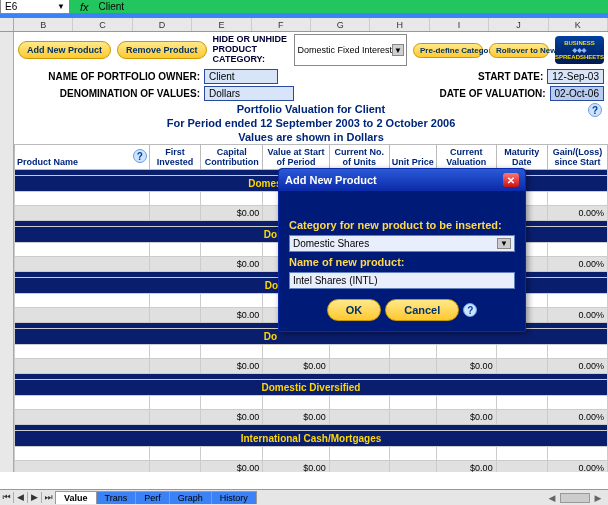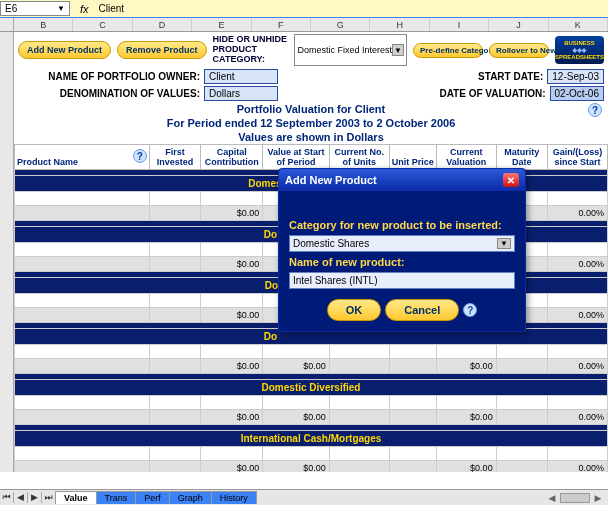--- a/index.html
+++ b/index.html
@@ -1,17 +1,17 @@
 <!DOCTYPE html>
 <html><head>
 <meta charset="utf-8">
 <style>
   * { box-sizing: border-box; margin: 0; padding: 0; font-family: Arial, sans-serif; }
   body { background: #fff; width: 608px; height: 505px; overflow: hidden; position: relative; font-size: 10px; }
-  .formula-bar { height: 18px; border-bottom: 1px solid #3b82f6; display: flex; align-items: center; background: #fef9c3; }
+  .formula-bar { height: 18px; border-bottom: 5px solid #3b82f6; display: flex; align-items: center; background: #22c55e; }
   .cell-ref { width: 70px; border: 1px solid #888; background: #fff; padding: 1px 4px; font-size: 10px; display:flex; justify-content:space-between; align-items:center;}
   .fx { padding: 0 10px; font-style: italic; font-size: 11px; }
   .formula-val { font-size: 10px; }
   .col-headers { height: 14px; display: flex; background: #e8e8e8; border-bottom: 1px solid #999; font-size: 9px; color: #333; }
   .rowh-spacer { width: 14px; border-right: 1px solid #aaa; }
   .col-headers span { flex:1; text-align:center; border-right:1px solid #ccc; line-height:14px; }
   .content { position: relative; height: 440px; overflow: hidden; background: #fff; }
   .row-headers { position:absolute; left:0; top:0; width:14px; height:100%; background:#e8e8e8; border-right:1px solid #aaa; }
   .sheet { margin-left:14px; }
   .toolbar { display:flex; align-items:center; padding:2px 4px; gap:6px; }
@@ -100,21 +100,21 @@
 
     <div class="defrow">
       <span class="lbl" style="width:186px">NAME OF PORTFOLIO OWNER:</span>
       <span class="inp" style="width:74px">Client</span>
       <span style="flex:1"></span>
       <span class="lbl">START DATE:</span>
       <span class="inp">12-Sep-03</span>
     </div>
     <div class="defrow">
       <span class="lbl" style="width:186px">DENOMINATION OF VALUES:</span>
-      <span class="inp" style="width:74px">Dollars</span>
+      <span class="inp" style="width:90px">Dollars</span>
       <span style="flex:1"></span>
       <span class="lbl">DATE OF VALUATION:</span>
       <span class="inp" style="background:#b8ccf0">02-Oct-06</span>
     </div>
 
     <div style="position:relative">
       <div class="title-band">Portfolio Valuation for Client</div>
       <span class="help" style="position:absolute;right:6px;top:1px">?</span>
     </div>
     <div class="title-band">For Period ended 12 September 2003 to 2 October 2006</div>

